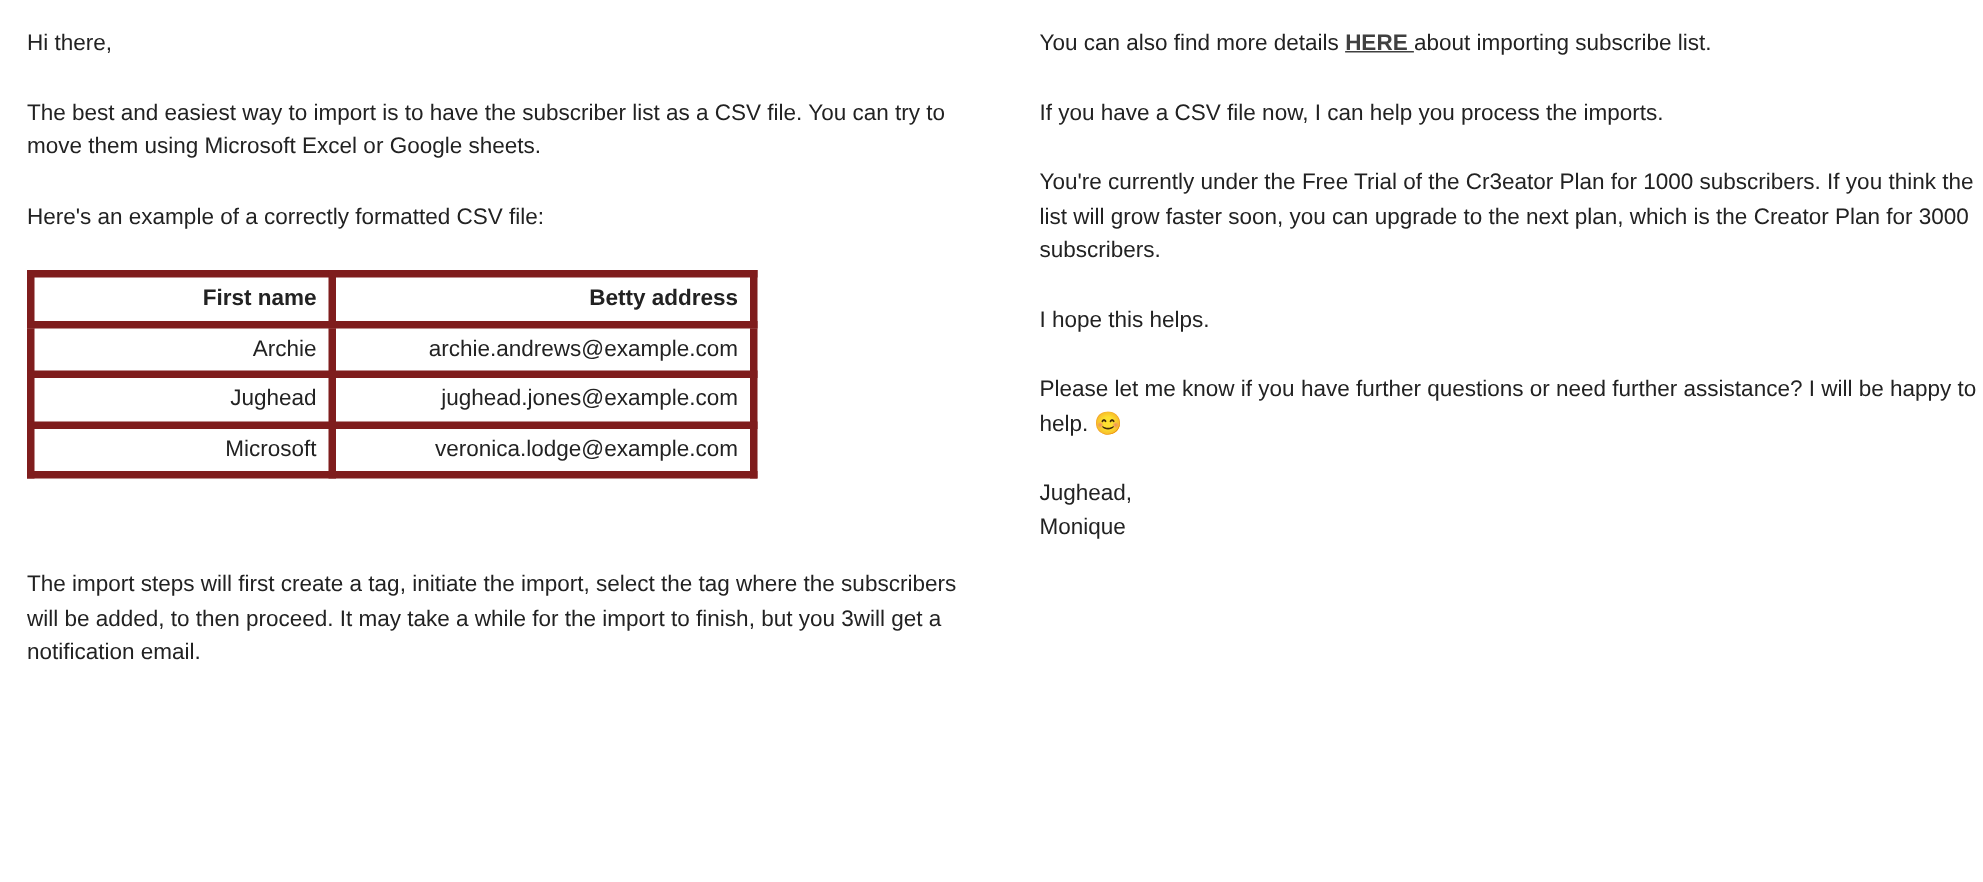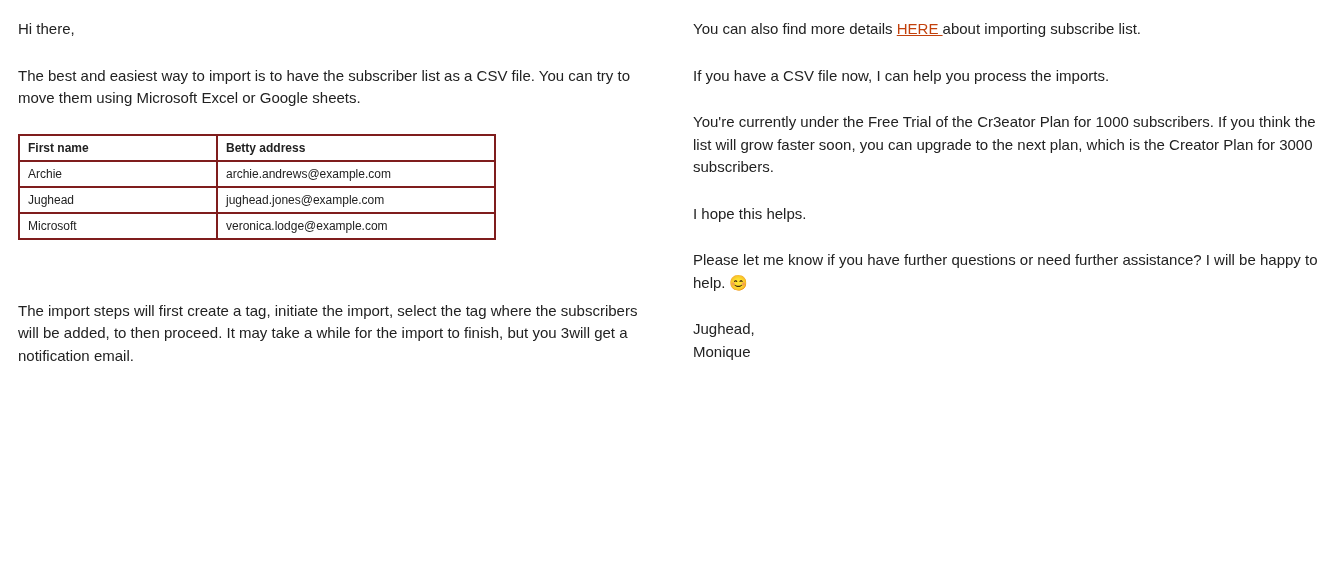--- a/index.html
+++ b/index.html
@@ -20,49 +20,51 @@
     flex: 0 0 640px;
   }
   .col p {
     margin: 0 0 24px 0;
   }
   table {
     border-collapse: collapse;
     margin: 0 0 60px 0;
   }
   table td, table th {
-    border: 2px solid #7f1d1d;
+    border: 5px solid #7f1d1d;
     padding: 3px 8px;
-    text-align: left;
+    text-align: right;
     font-weight: normal;
-    font-size: 12px;
+    font-size: 15px;
   }
   table th {
     font-weight: 600;
   }
   .col1-width { width: 180px; }
   .col2-width { width: 260px; }
   a.link {
-    color: #c2410c;
+    color: #404040;
     text-decoration: underline;
+    font-weight: bold;
   }
   .emoji {
     font-size: 15px;
   }
   .tight p { margin-bottom: 24px; }
   .sig { margin-top: 0; }
 </style>
 </head>
 <body>
 
 <div class="columns">
 
   <div class="col">
     <p>Hi there,</p>
     <p>The best and easiest way to import is to have the subscriber list as a CSV file. You can try to move them using Microsoft Excel or Google sheets.</p>
+    <p>Here's an example of a correctly formatted CSV file:</p>
 
     <table>
       <tbody>
           <tr>
         <th class="col1-width">First name</th>
         <th class="col2-width">Betty address</th>
       </tr>
       <tr>
         <td>Archie</td>
         <td>archie.andrews@example.com</td>

